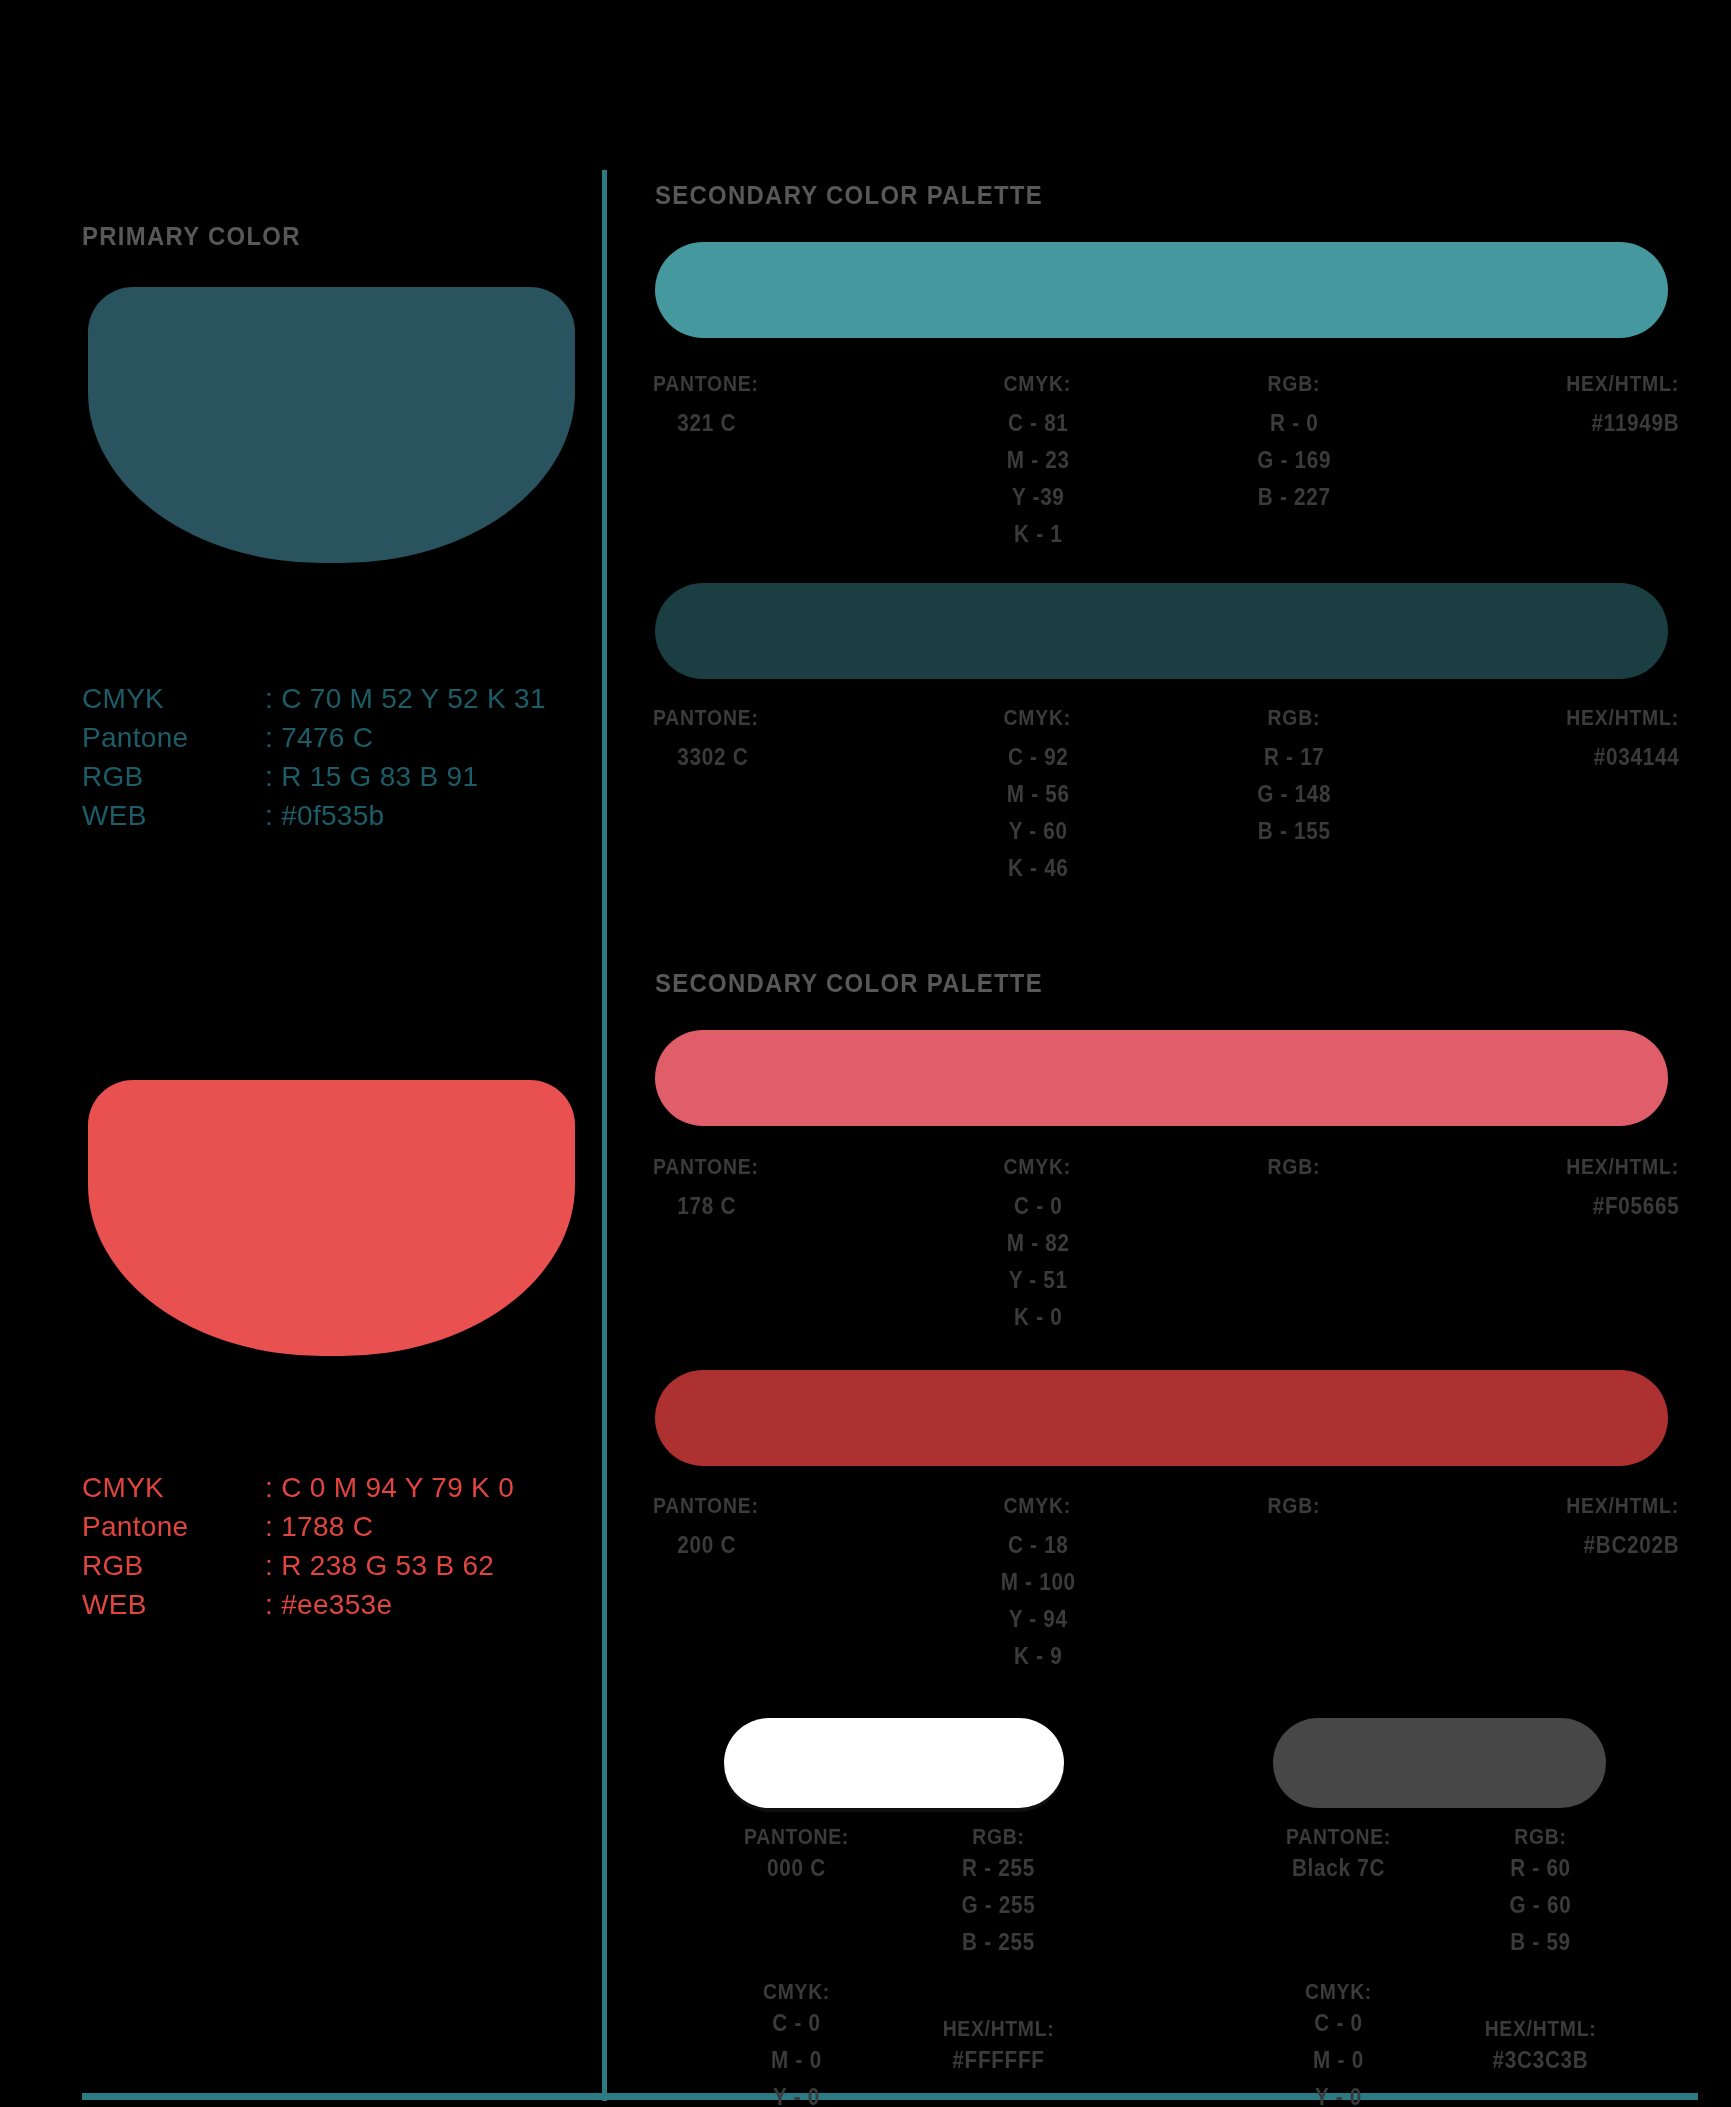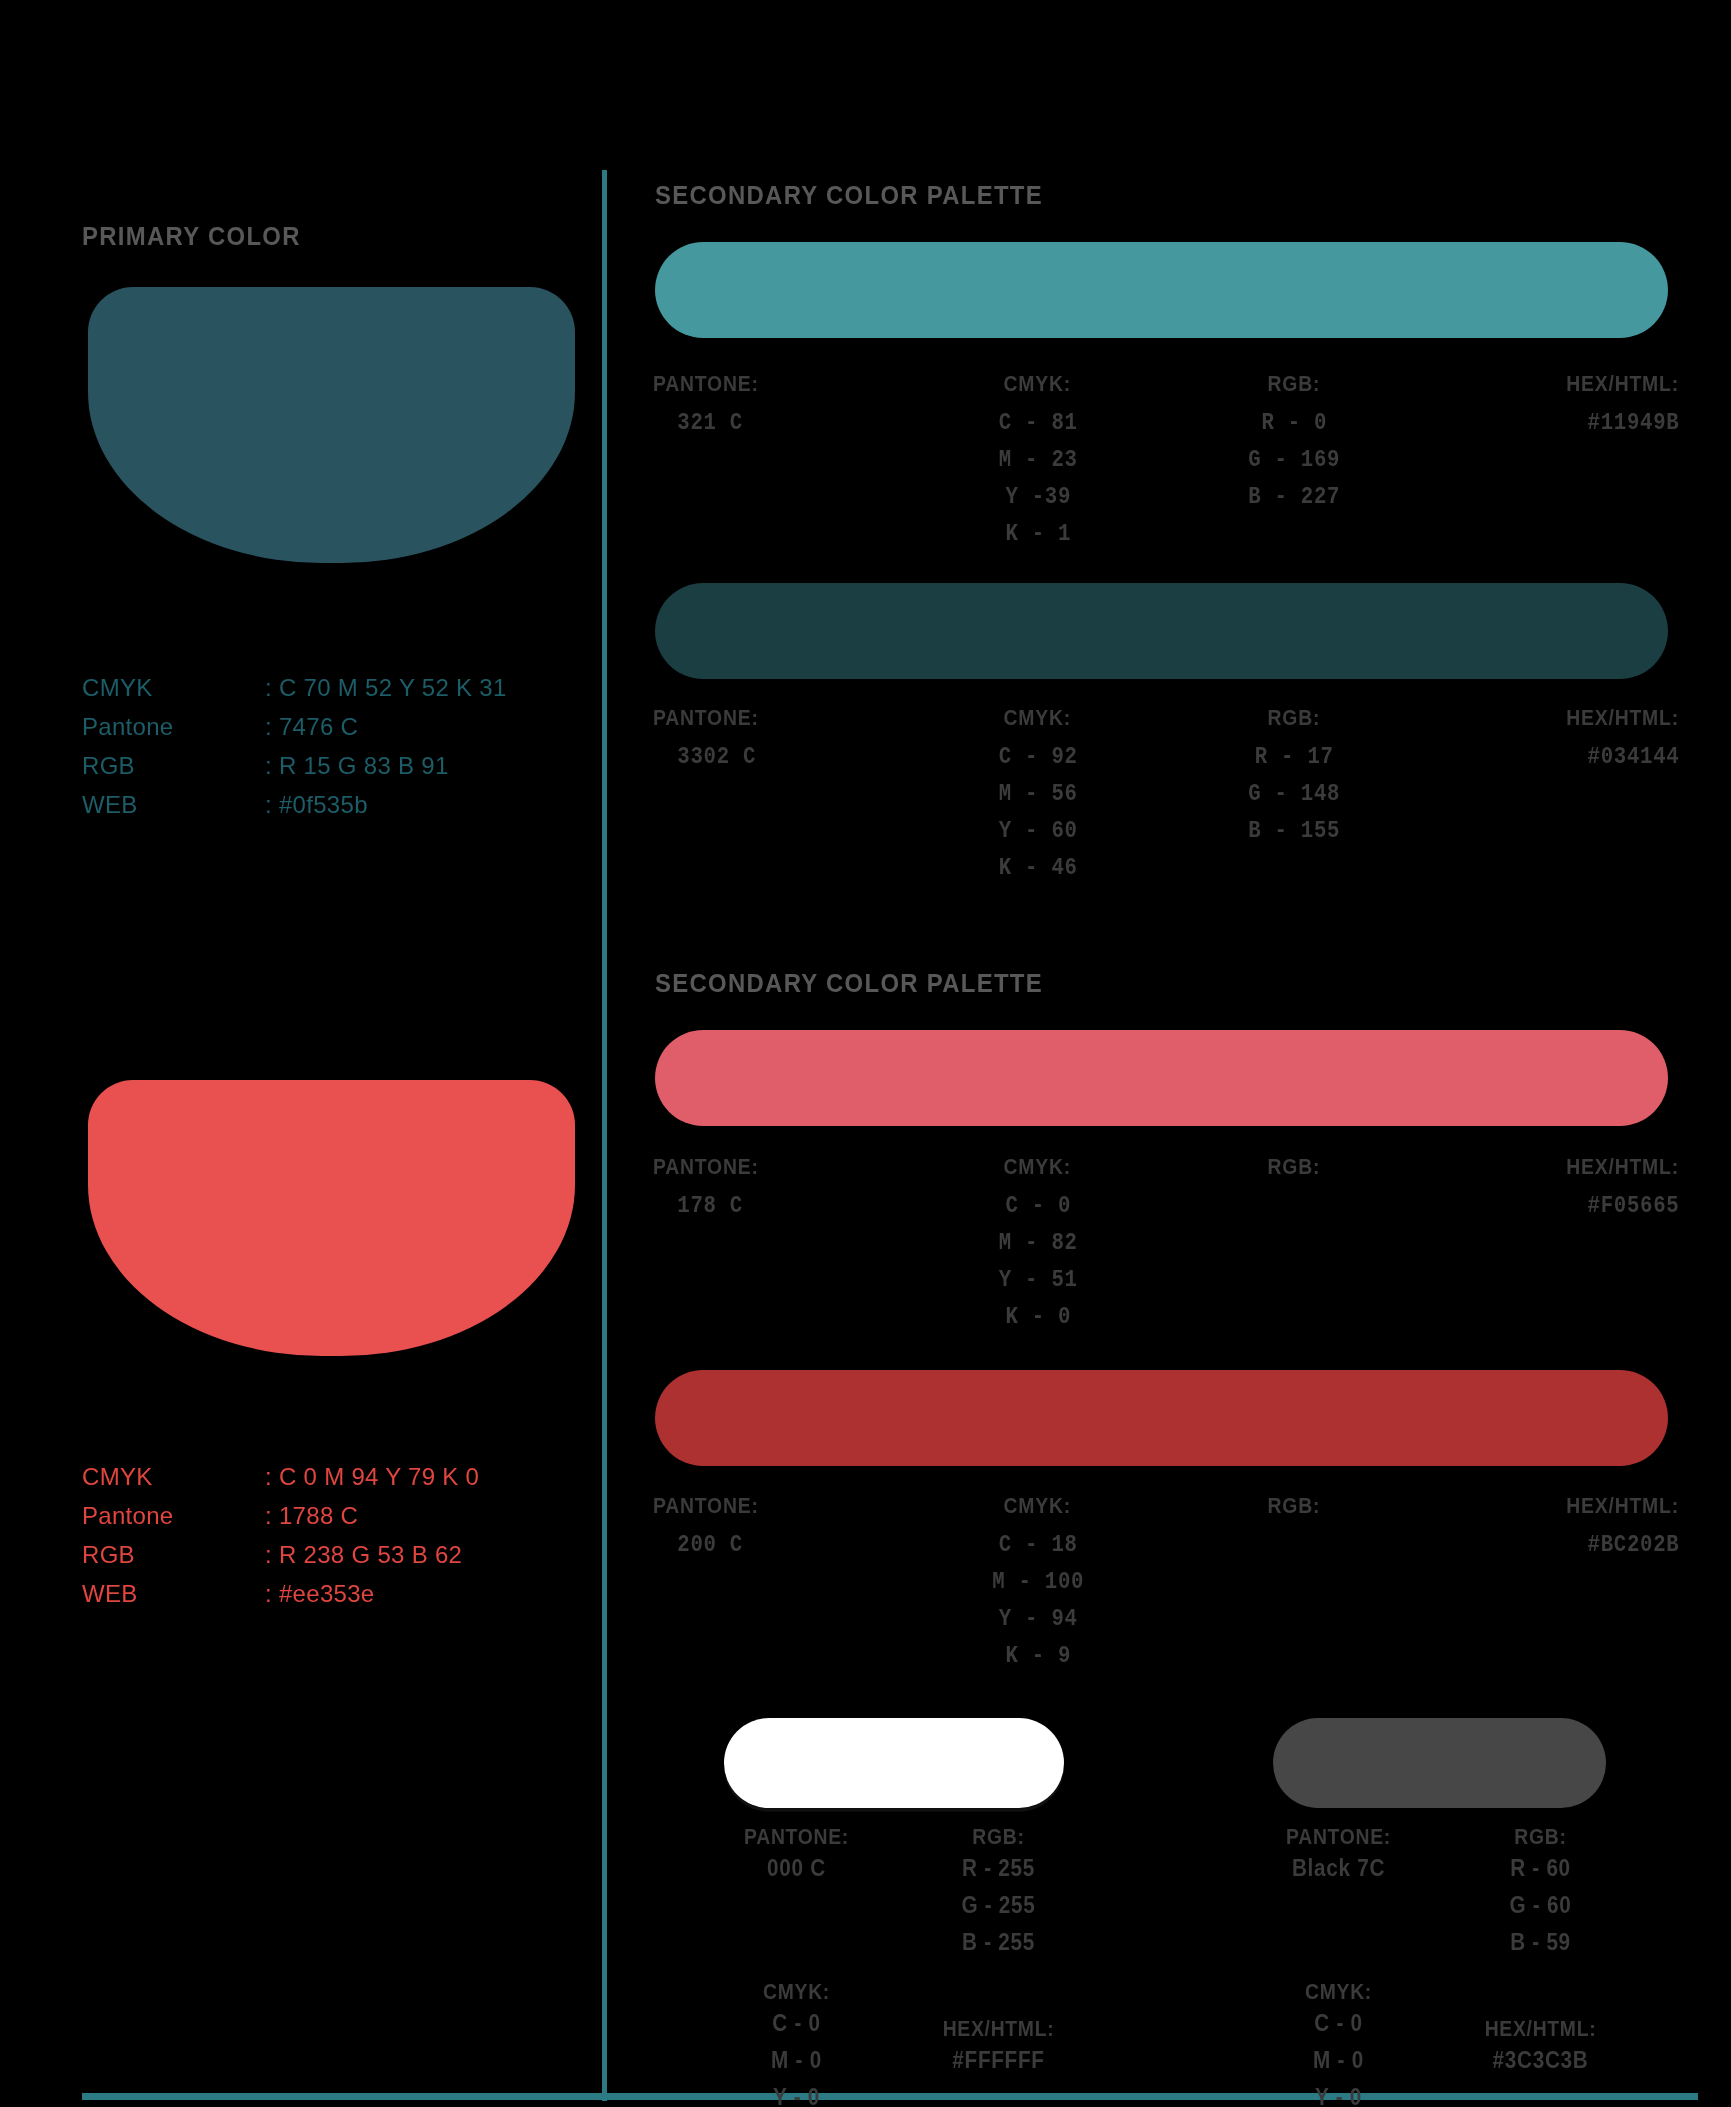--- a/index.html
+++ b/index.html
@@ -54,24 +54,25 @@
   }
   #primary-swatch-red{
     left:88px; top:1080px;
     width:487px; height:276px;
     background:#e8514f;
   }
 
   
   .spec-table{
     position:absolute;
-    font-size:24px;
+    font-size:28px;
     line-height:39px;
     letter-spacing:0.3px;
     white-space:nowrap;
+    margin-top:11px;
   }
   .spec-table .row{ display:flex; }
   .spec-table .k{ width:183px; }
   .spec-table .v{ }
   #primary-specs-teal{ left:82px; top:668px; color:#1c5d68; }
   #primary-specs-red{  left:82px; top:1457px; color:#e0453f; }
 
   
   .bar{
     position:absolute;
@@ -113,21 +114,21 @@
     letter-spacing:0.8px;
     line-height:37px;
     transform:scaleX(0.9);
     display:block;
     white-space:nowrap;
   }
   .specs .col:nth-child(1) .val{ transform-origin:left center; padding-left:27px; }
   .specs .col:nth-child(2) .val{ transform-origin:center center; }
   .specs .col:nth-child(3) .val{ transform-origin:center center; }
   .specs .col:nth-child(4) .val{ transform-origin:right center; }
-  .specs .vals{ margin-top:7.7px;font-family:Liberation Mono, monospace; }
+  .specs .vals{ margin-top:7.7px; }
 
   #specs-321  { top:371px; }
   #specs-3302 { top:705px; }
   #specs-178  { top:1154px; }
   #specs-200  { top:1493px; }
 
   
   .neutral-pill{
     position:absolute;
     border-radius:640px;

